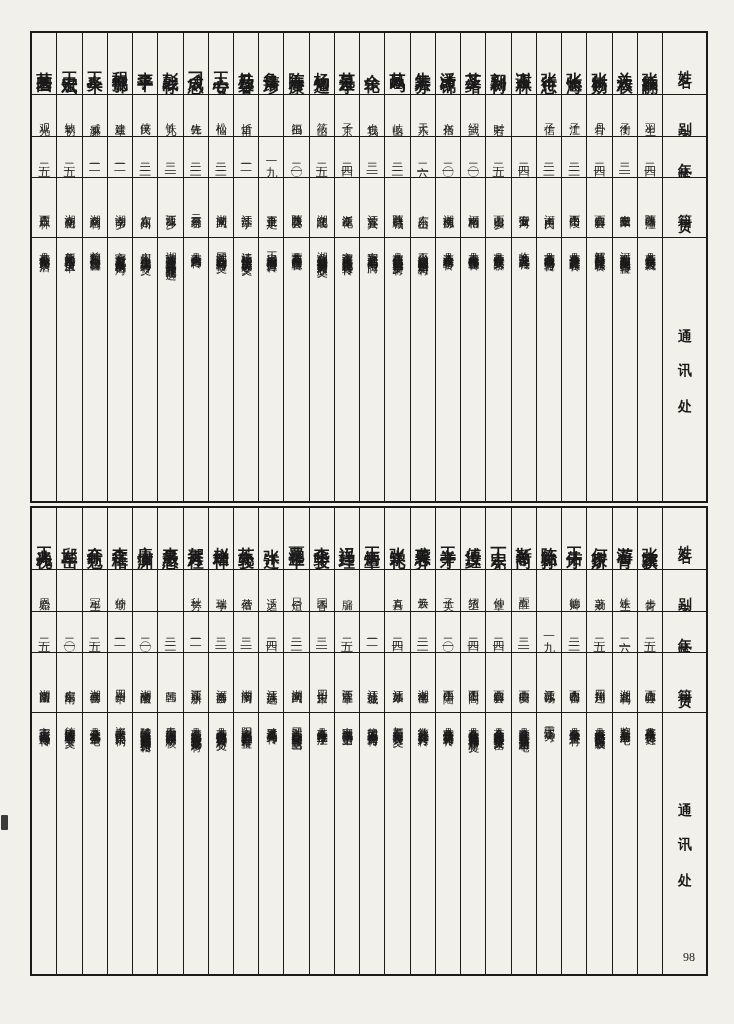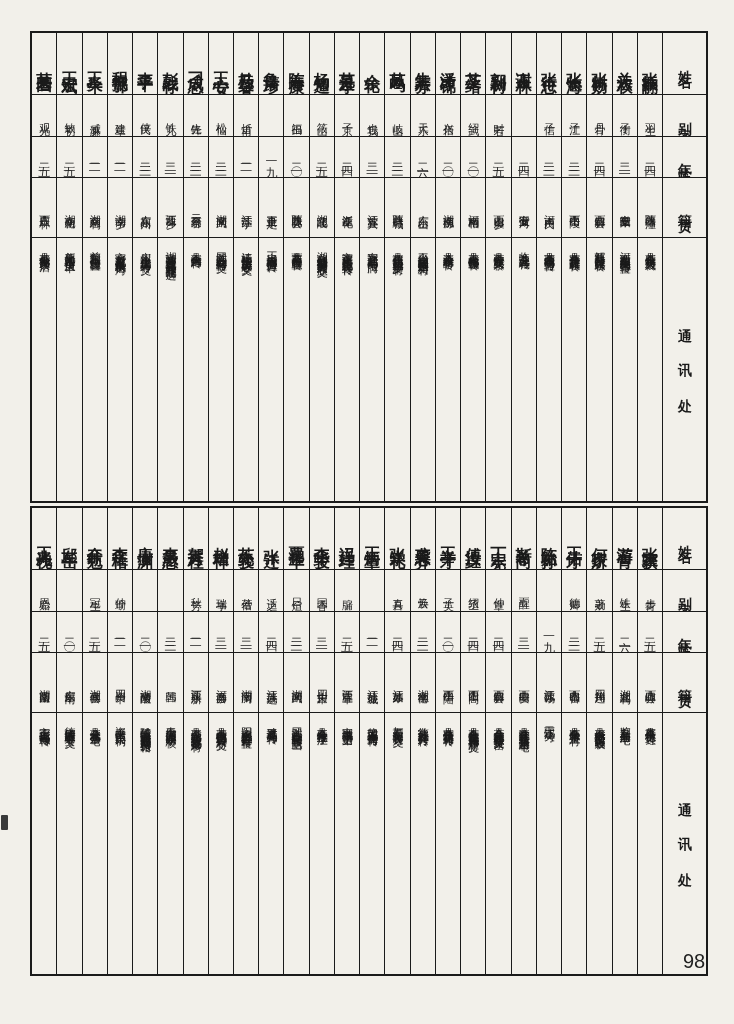--- a/index.html
+++ b/index.html
@@ -28,22 +28,22 @@
     overflow:hidden;line-height:1;
   }
   .c-name{height:62px;font-size:16px;font-weight:bold;letter-spacing:3px;}
   .c-zi{height:42px;font-size:11px;letter-spacing:2px;}
   .c-age{height:41px;font-size:12px;letter-spacing:3px;}
   .c-native{height:60px;font-size:11px;letter-spacing:1px;}
   .c-addr{flex:1;border-bottom:none;font-size:11px;letter-spacing:1px;justify-content:flex-start;padding:5px 0;}
   .hcell{font-weight:bold;font-size:14px;letter-spacing:5px;}
   .hcell.c-addr{justify-content:center;letter-spacing:36px;padding:0;}
   .page-number{
-    position:absolute;left:683px;top:950px;font-size:20px;color:#222;
-    font-family:Liberation Sans, sans-serif;
+    position:absolute;left:683px;top:950px;font-size:12px;color:#222;
+    font-family:Liberation Serif, serif;
   }
   .margin-mark{
     position:absolute;left:1px;top:815px;width:7px;height:15px;
     background:#3a3a3a;border-radius:1px;
   }
 </style>
 </head>
 <body>
 
 <div class="page">

